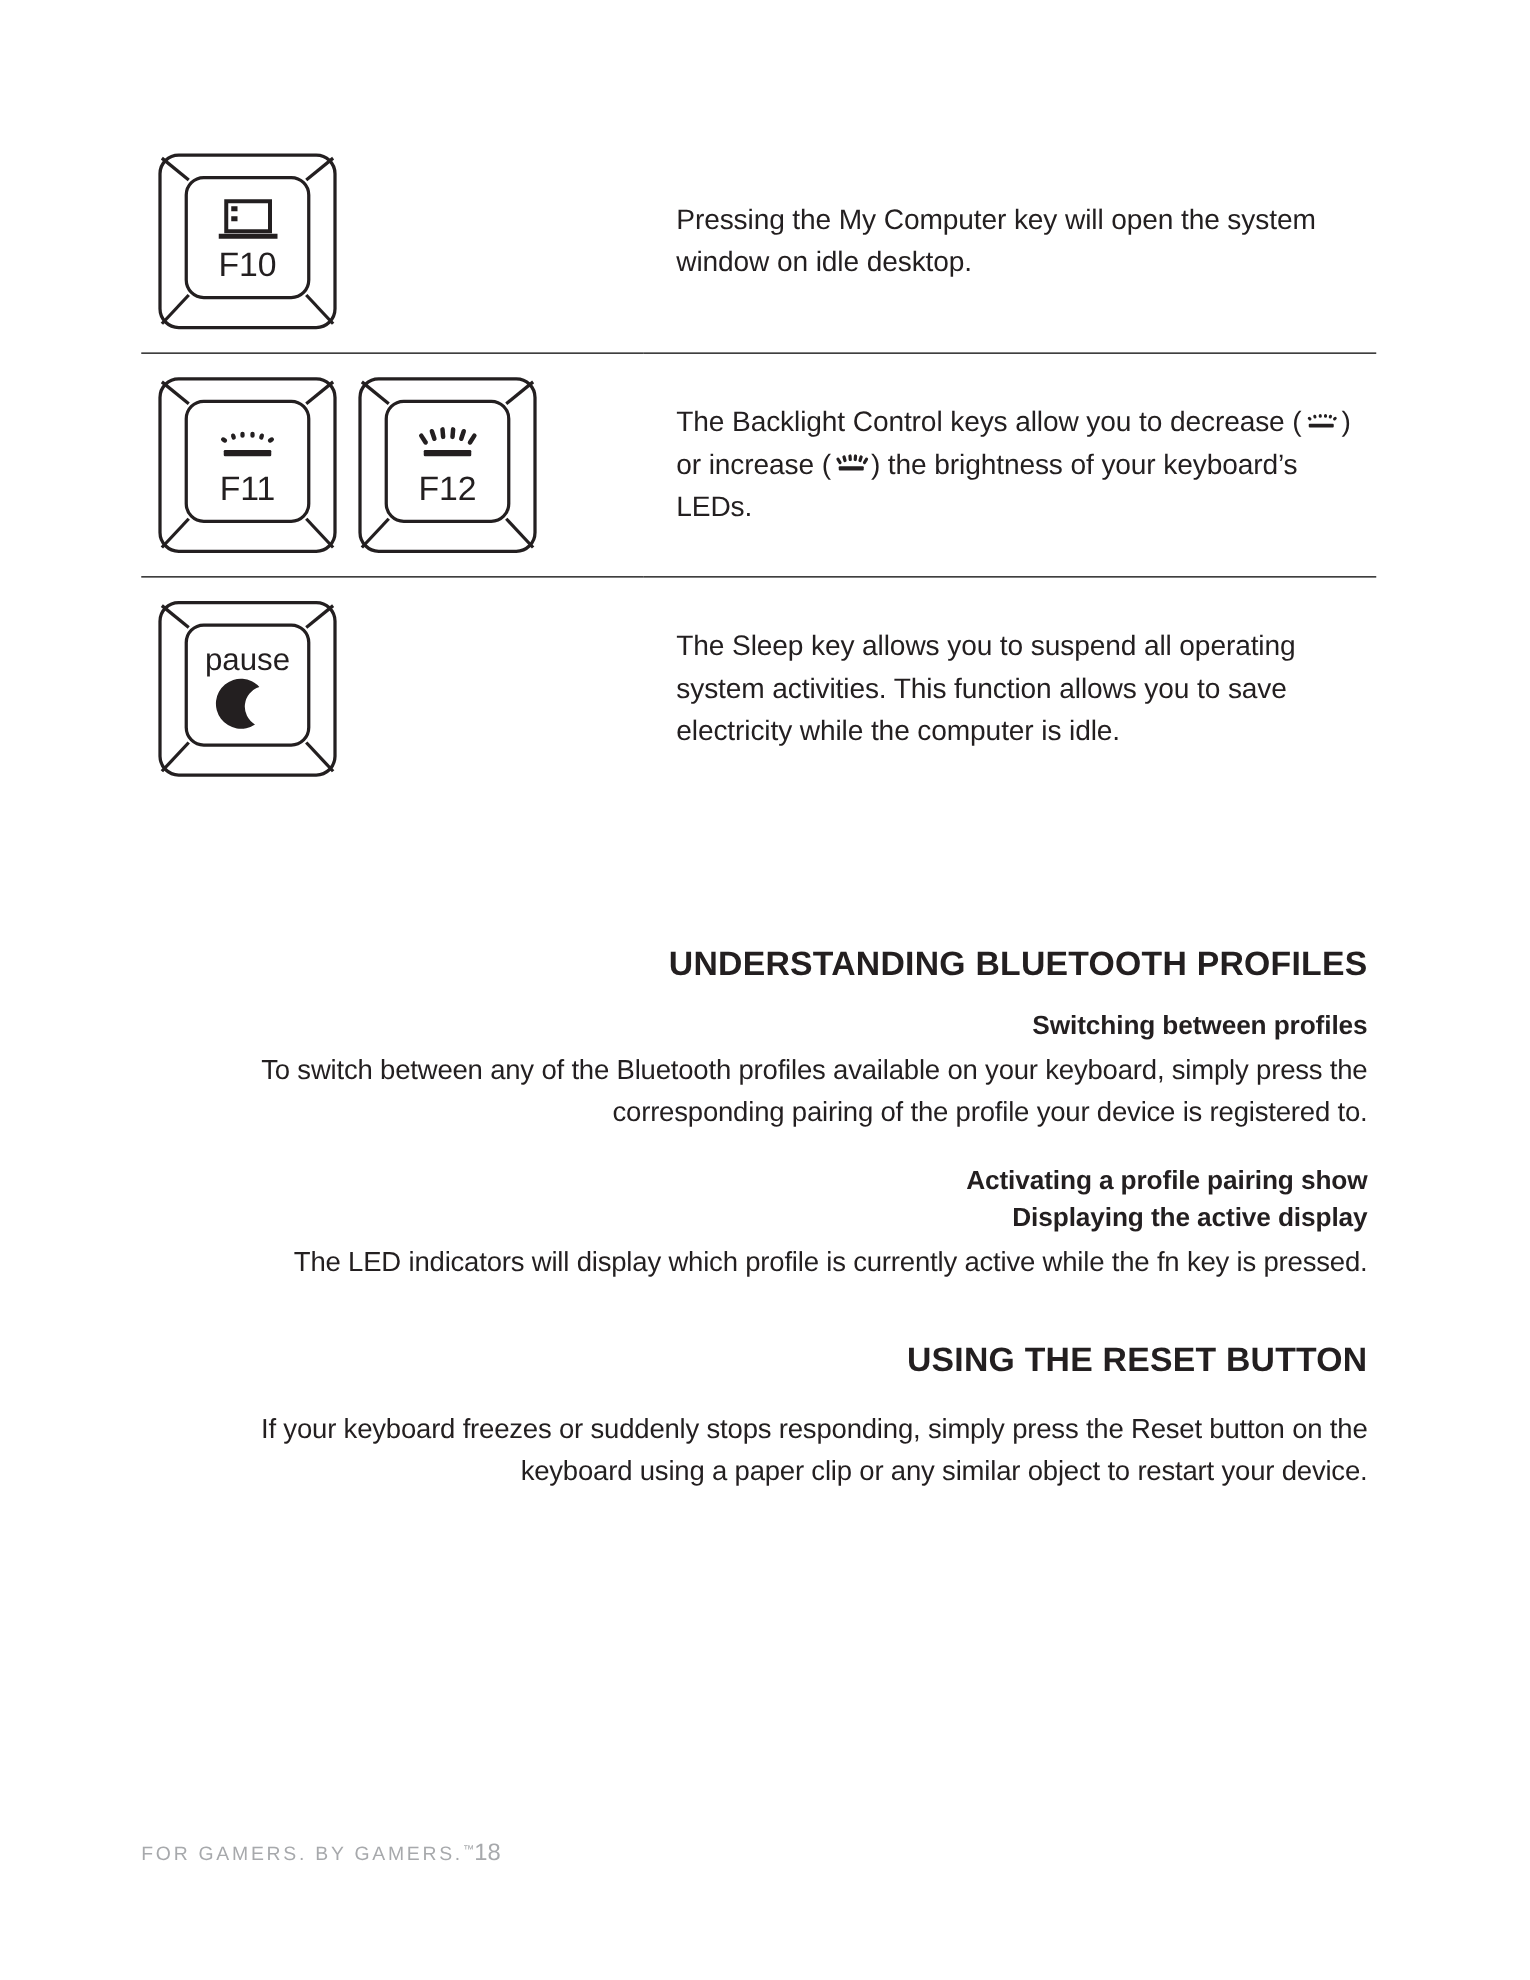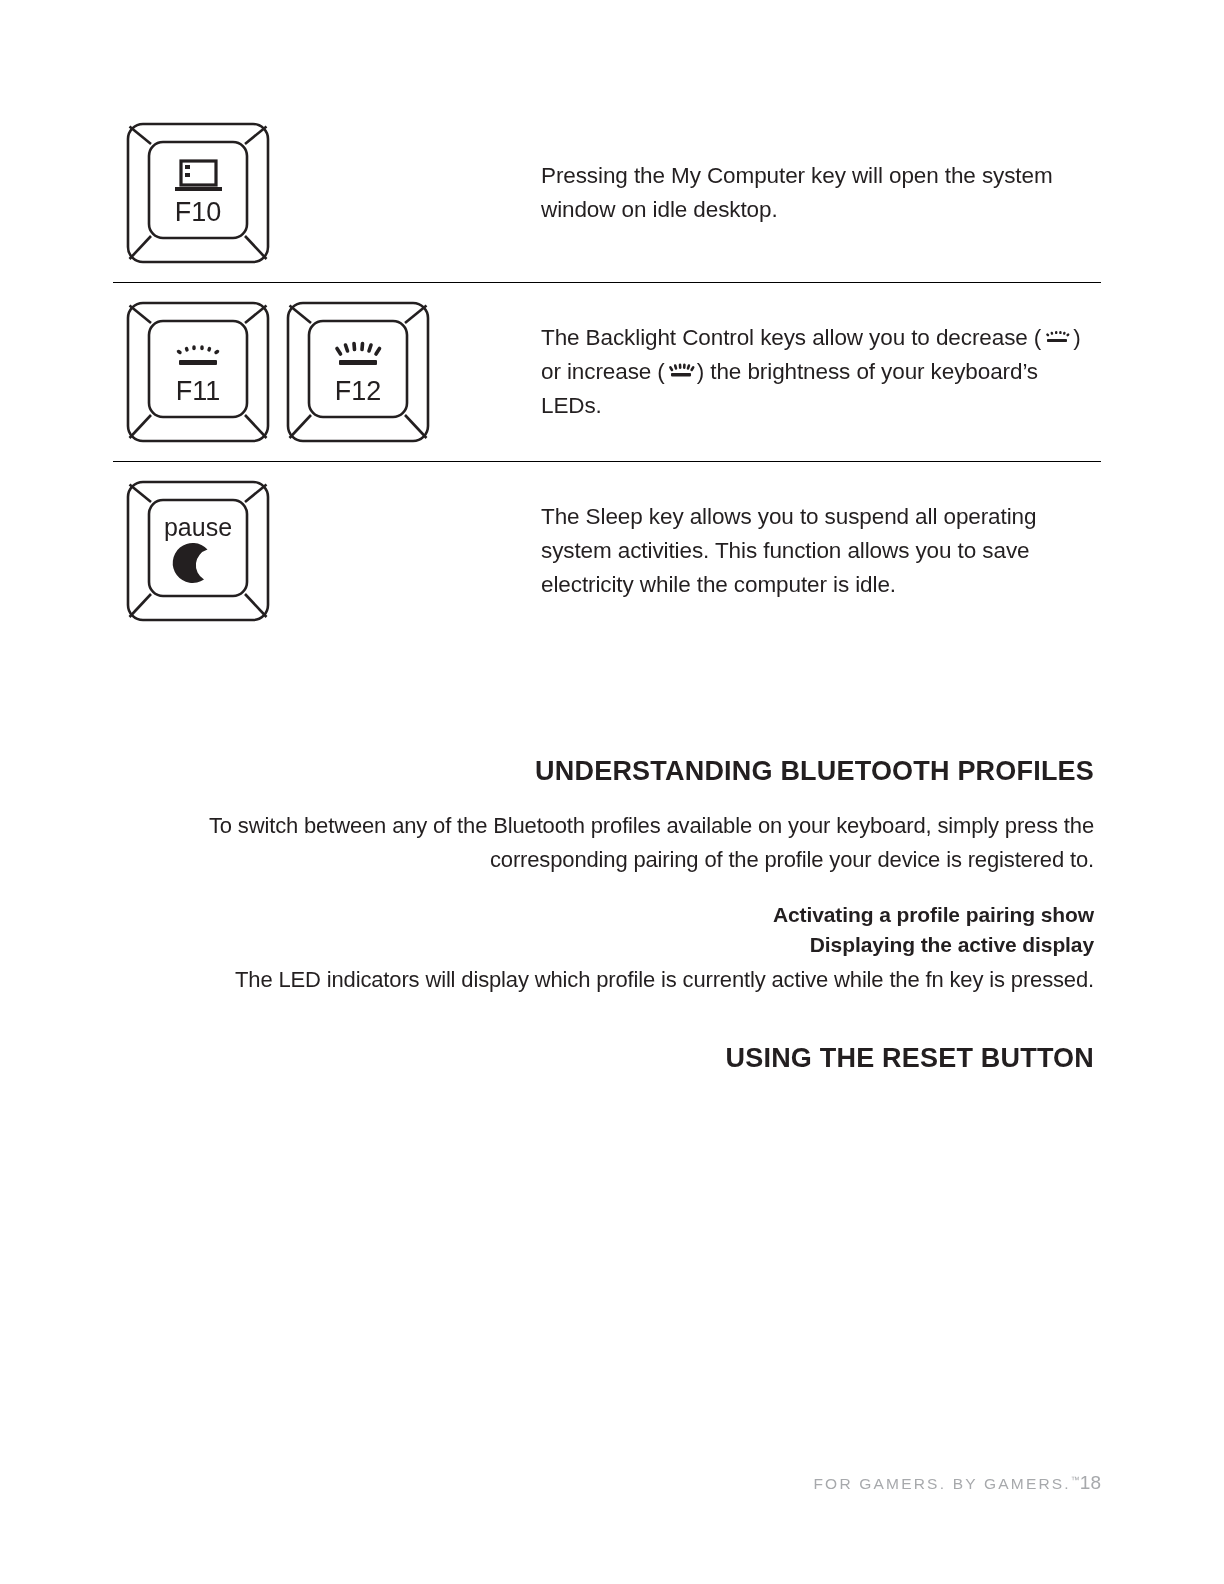--- a/index.html
+++ b/index.html
@@ -108,21 +108,21 @@
     margin-bottom: 22px;
   }
 
   
   .footer {
     position: absolute;
     left: 113px;
     top: 1472px;
     width: 988px;
     display: flex;
-    justify-content: flex-end;
+    justify-content: flex-start;
     align-items: baseline;
   }
   .footer-tagline {
     font-size: 15.5px;
     letter-spacing: 2.2px;
     color: #a7a9ac;
     font-weight: normal;
   }
   .footer-tagline sup {
     font-size: 9px;
@@ -283,28 +283,30 @@
         </td>
       </tr>
 
     </tbody>
   </table>
 
   <div class="content">
 
     <h1 class="sec-title">UNDERSTANDING BLUETOOTH PROFILES</h1>
 
+    <h2 class="sub-title">Switching between profiles</h2>
     <p class="body-text">To switch between any of the Bluetooth profiles available on your keyboard, simply press the corresponding pairing of the profile your device is registered to.</p>
 
     <h2 class="sub-title">Activating a profile pairing show</h2>
 
     <h2 class="sub-title">Displaying the active display</h2>
     <p class="body-text tight">The LED indicators will display which profile is currently active while the fn key is pressed.</p>
 
     <h1 class="sec-title second">USING THE RESET BUTTON</h1>
+    <p class="body-text">If your keyboard freezes or suddenly stops responding, simply press the Reset button on the keyboard using a paper clip or any similar object to restart your device.</p>
 
   </div>
 
   <div class="footer">
     <div class="footer-tagline"><span>FOR GAMERS. BY GAMERS.</span><sup>™</sup></div>
     <div class="footer-page">18</div>
   </div>
 
 </div>
 

